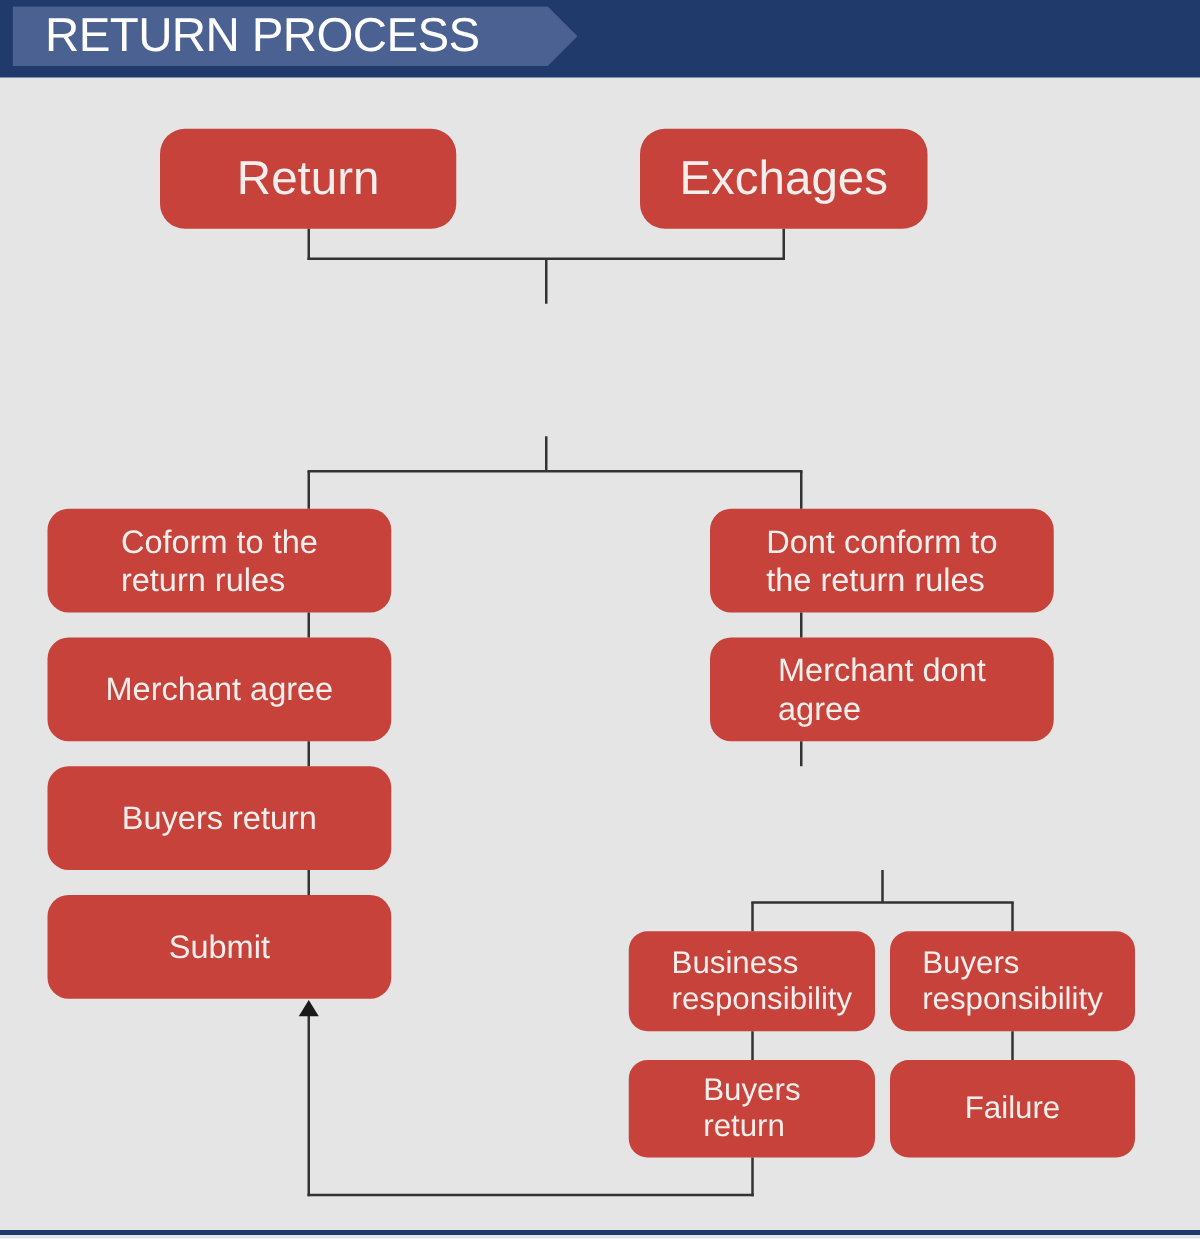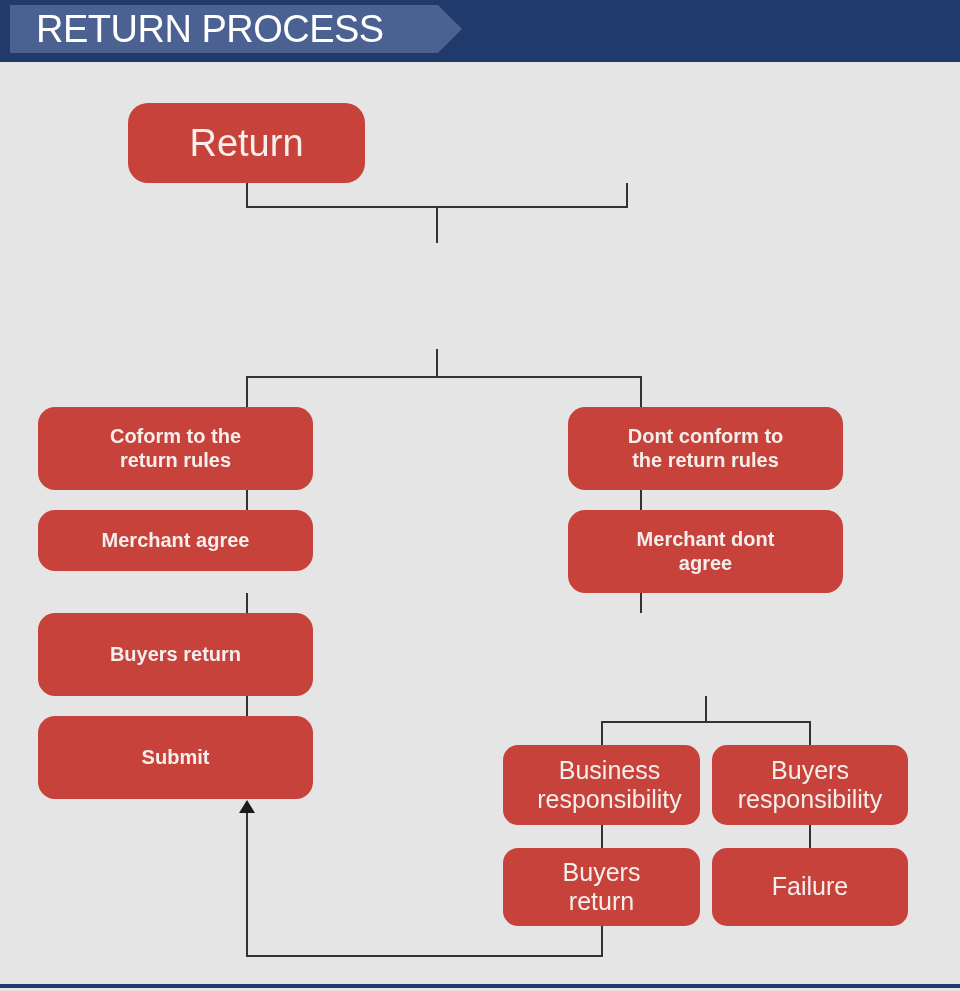--- a/index.html
+++ b/index.html
@@ -19,38 +19,38 @@
     display:flex;align-items:center;
   }
   .header-title{
     color:#ffffff;font-size:38px;font-weight:400;letter-spacing:-0.5px;
     padding-left:26px;white-space:nowrap;
   }
   
   .footer-bar{position:absolute;left:0;top:984px;width:960px;height:4px;background:var(--navy);}
   
   .node{
-    position:absolute;display:flex;align-items:center;justify-content:center;text-align:center;
+    position:absolute;display:flex;align-items:center;justify-content:center;
     color:var(--text_light);white-space:pre-line;line-height:1.18;box-sizing:border-box;
   }
   .red{background:var(--box_red);}
   .blue{background:var(--box_blue);color:#ffffff;}
   .dark-text{color:var(--text_dark);}
   .fs-xl{font-size:38px;font-weight:300;}
   .fs-lg{font-size:37px;font-weight:300;}
-  .fs-md{font-size:20px;font-weight:700;}
+  .fs-md{font-size:26px;font-weight:400;}
   .fs-sm{font-size:25px;font-weight:300;}
   .r18{border-radius:20px;}
   .r16{border-radius:17px;}
   .r14{border-radius:15px;}
   .n-return          {left:128px;top:103px;width:237px;height:80px;}
   .n-exchanges       {left:512px;top:103px;width:230px;height:80px;}
   .n-submit          {left:232px;top:243px;width:416px;height:106px;}
   .n-conform         {left:38px; top:407px;width:275px;height:83px;}
-  .n-merchant-agree  {left:38px; top:510px;width:275px;height:61px;}
+  .n-merchant-agree  {left:38px; top:510px;width:275px;height:83px;}
   .n-buyers-return-1 {left:38px; top:613px;width:275px;height:83px;}
   .n-success         {left:38px; top:716px;width:275px;height:83px;}
   .n-dont-conform    {left:568px;top:407px;width:275px;height:83px;}
   .n-merchant-dont   {left:568px;top:510px;width:275px;height:83px;}
   .n-platform        {left:568px;top:613px;width:275px;height:83px;}
   .n-business-resp   {left:503px;top:745px;width:197px;height:80px;padding-left:16px;}
   .n-buyers-resp     {left:712px;top:745px;width:196px;height:80px;}
   .n-buyers-return-2 {left:503px;top:848px;width:197px;height:78px;}
   .n-failure         {left:712px;top:848px;width:196px;height:78px;}
   
@@ -67,20 +67,21 @@
 
 <div id="canvas">
 
   <div class="header-bar">
     <div class="header-banner">
       <span class="header-title">RETURN PROCESS</span>
     </div>
   </div>
 
   <div class="node red fs-xl r18 n-return">Return</div>
+  <div class="node red fs-xl r18 n-exchanges">Exchages</div>
   <div class="node red fs-md r16 n-conform">Coform to the
 return rules</div>
   <div class="node red fs-md r16 n-merchant-agree">Merchant agree</div>
   <div class="node red fs-md r16 n-buyers-return-1">Buyers return</div>
   <div class="node red fs-md r16 n-success">Submit</div>
   <div class="node red fs-md r16 n-dont-conform">Dont conform to
 the return rules</div>
   <div class="node red fs-md r16 n-merchant-dont">Merchant dont
 agree</div>
   <div class="node red fs-sm r14 n-business-resp">Business

